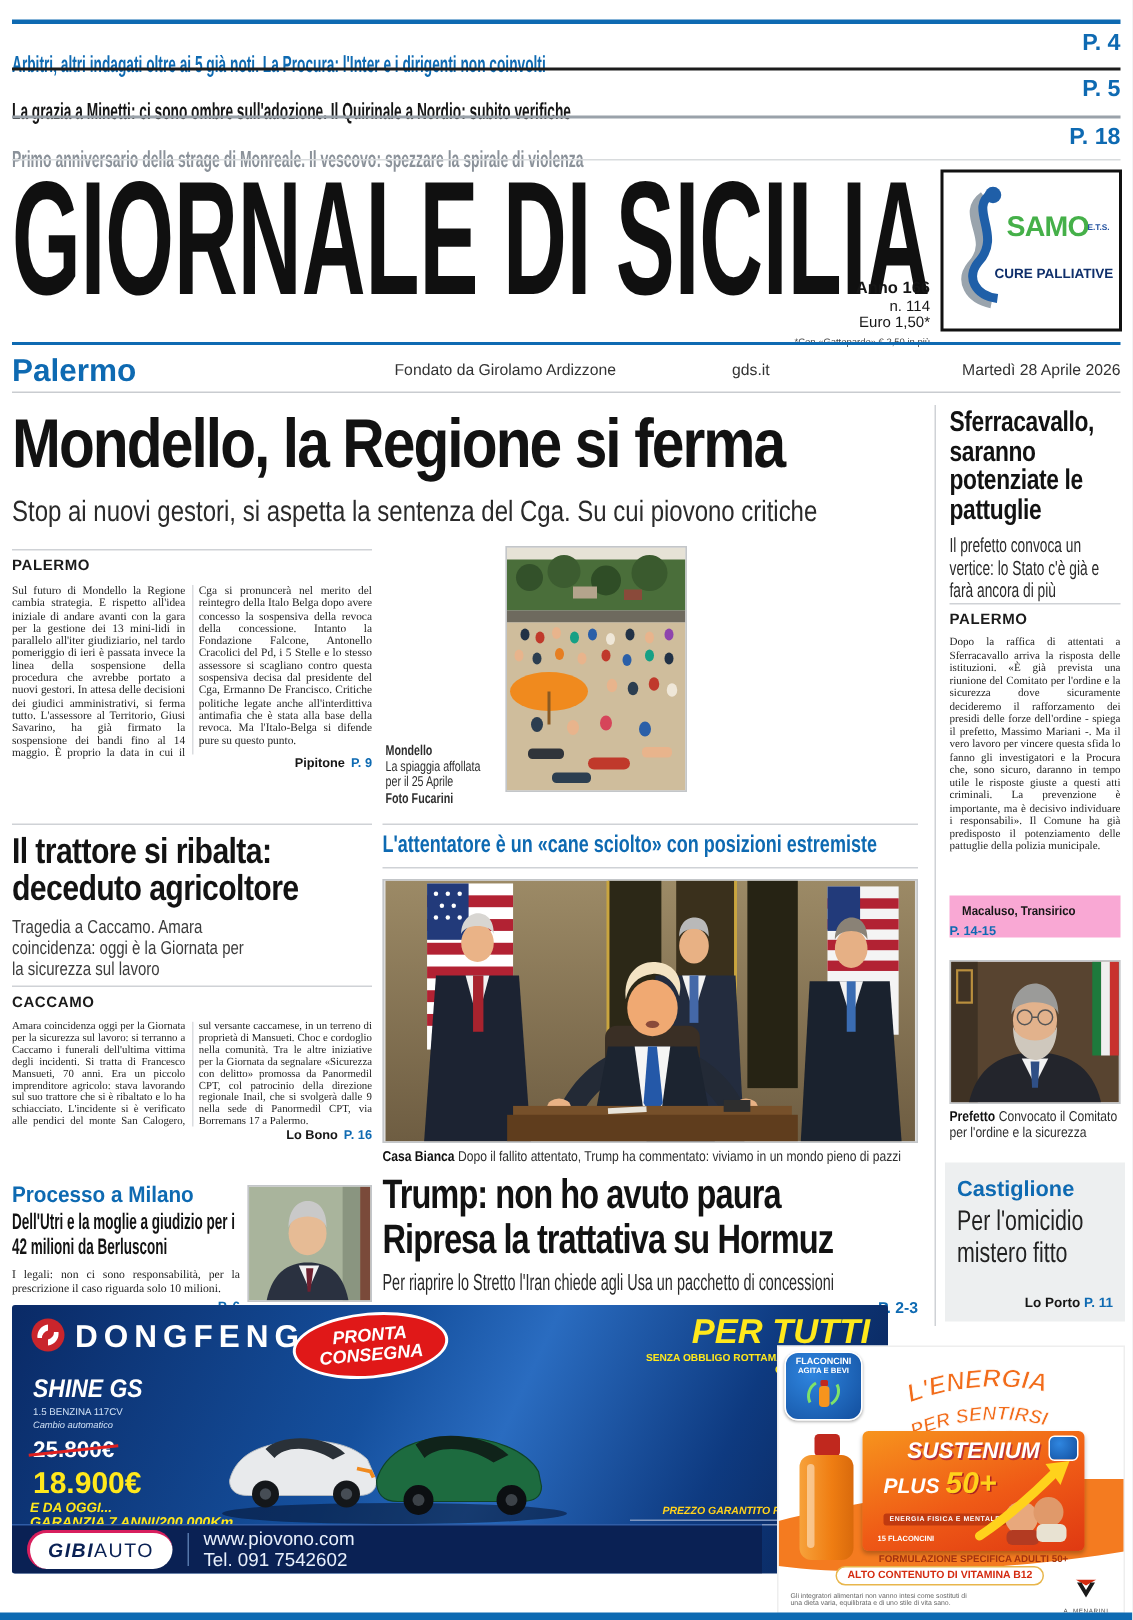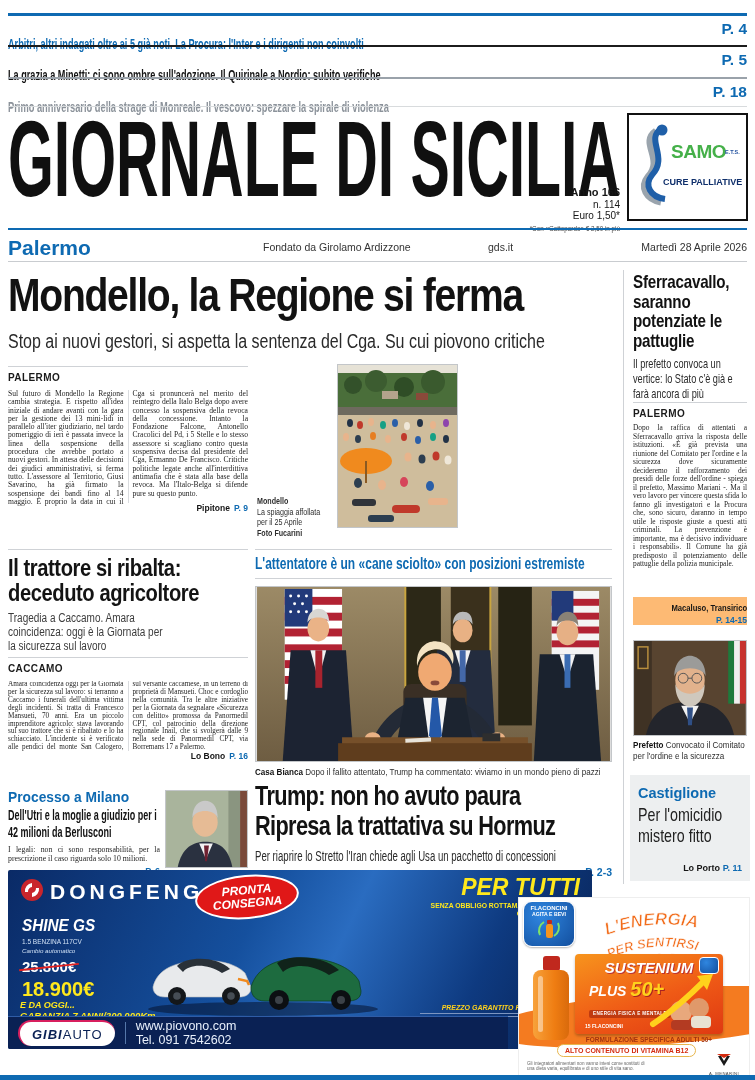--- a/index.html
+++ b/index.html
@@ -270,21 +270,21 @@
         <ellipse cx="40" cy="32" rx="13" ry="15" fill="#e6bb95"></ellipse>
         <path d="M27 28 C 27 15 34 10 40 10 C 47 10 53 15 53 28 C 50 18 30 18 27 28 Z" fill="#c9c9c9"></path>
       </svg>
     </div>
   </div>
 
   <div class="abs sx" style="left:633px;top:272px;width:145px;transform:scaleX(.8);font-size:19px;line-height:19.5px;font-weight:bold;letter-spacing:-.3px;color:#121212;">Sferracavallo, saranno potenziate le pattuglie</div>
   <div class="abs sx" style="left:633px;top:356px;width:172px;transform:scaleX(.68);font-size:13.5px;line-height:15px;color:#2a2a2a;">Il prefetto convoca un vertice: lo Stato c'è già e farà ancora di più</div>
   <div class="abs seclabel" style="left:633px;top:402px;width:114px;">PALERMO</div>
   <div class="abs" style="left:633px;top:424px;width:114px;height:172px;overflow:hidden;font-family:'Liberation Serif',serif;font-size:7.4px;line-height:8.5px;text-align:justify;color:var(--body);">Dopo la raffica di attentati a Sferracavallo arriva la risposta delle istituzioni. «È già prevista una riunione del Comitato per l'ordine e la sicurezza dove sicuramente decideremo il rafforzamento dei presidi delle forze dell'ordine - spiega il prefetto, Massimo Mariani -. Ma il vero lavoro per vincere questa sfida lo fanno gli investigatori e la Procura che, sono sicuro, daranno in tempo utile le risposte giuste a questi atti criminali. La prevenzione è importante, ma è decisivo individuare i responsabili». Il Comune ha già predisposto il potenziamento delle pattuglie della polizia municipale.</div>
-  <div class="abs" style="left:633px;top:597px;width:114px;text-align:right;background:#fdba74;">
+  <div class="abs" style="left:633px;top:597px;width:114px;text-align:left;background:#f9a8d4;">
     <div class="nowrap sxr" style="display:inline-block;transform:scaleX(.9);font-size:8.5px;font-weight:bold;">Macaluso, Transirico</div>
     <div style="font-size:8.5px;font-weight:bold;color:var(--blue);">P. 14-15</div>
   </div>
 
   <div class="abs photo" style="left:633px;top:640px;width:114px;height:96px;">
     <svg width="112" height="94" viewBox="0 0 114 96">
       <rect width="114" height="96" fill="#584430"></rect>
       <rect width="18" height="96" fill="#3f3224"></rect>
       <rect x="4" y="6" width="10" height="22" fill="none" stroke="#b98f3e" stroke-width="1.5"></rect>
       <rect x="96" width="6" height="64" fill="#1e7a3c"></rect>

